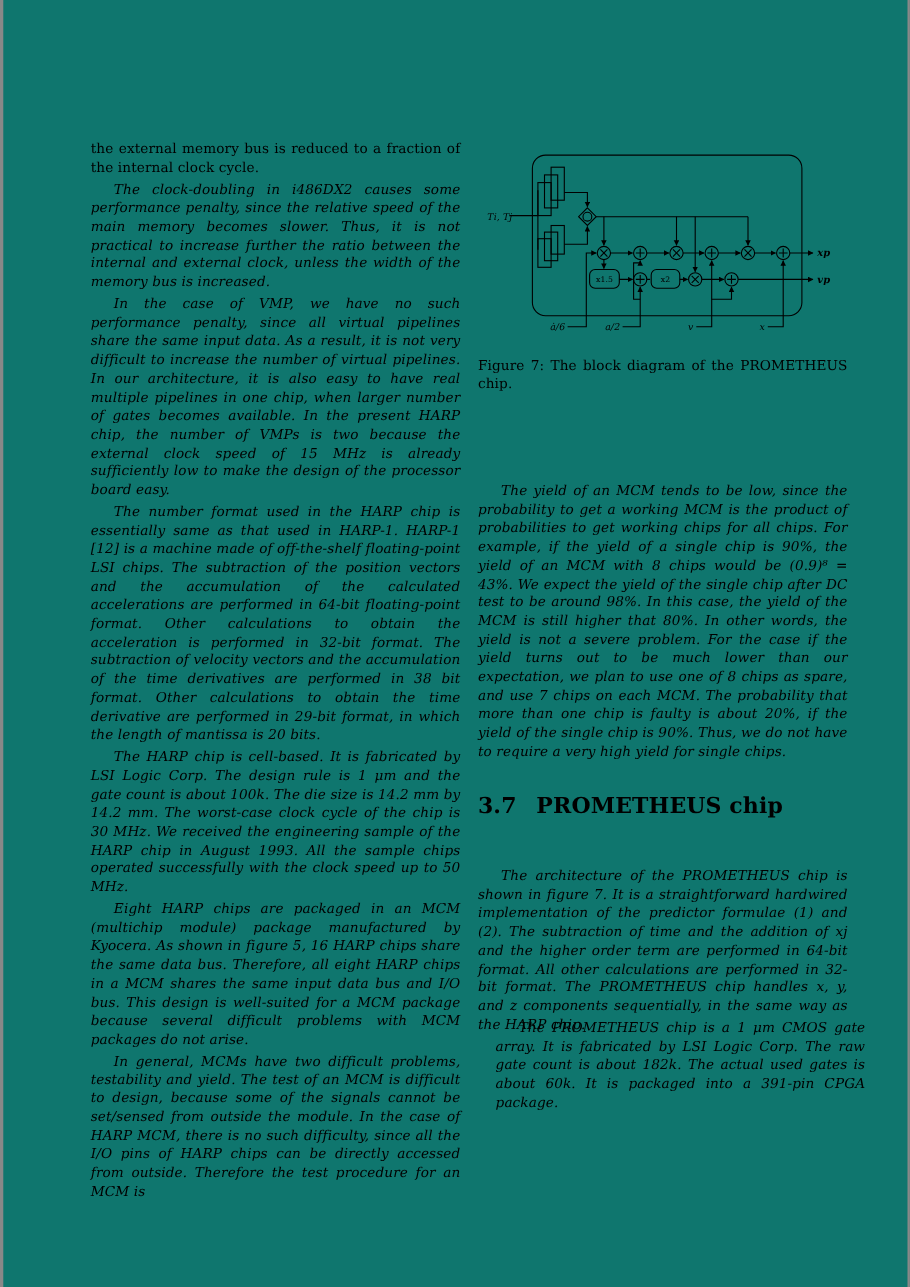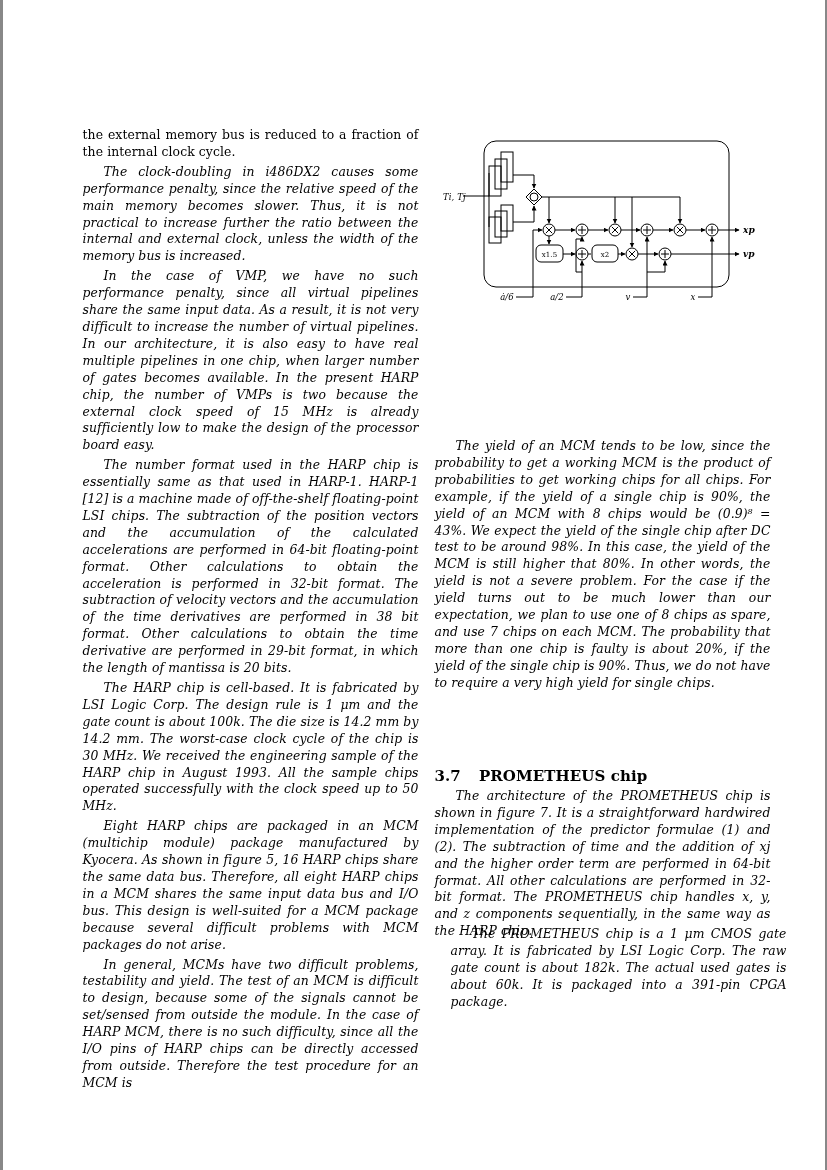--- a/index.html
+++ b/index.html
@@ -1,31 +1,31 @@
 <!DOCTYPE html>
 <html><head>
 <meta charset="utf-8">
 <style>
   html,body { margin:0; padding:0; background:#888; }
   .page {
-    position:relative; width:822px; height:1170px; background:#ffffff;
+    position:relative; width:822px; height:1170px; background:#0f766e;
     font-family:"DejaVu Serif", serif; color:#000; overflow:hidden;
     margin:0 auto;
   }
   .col {
     position:absolute; width:336px; font-size:12.4px; line-height:16.9px;
     text-align:justify; letter-spacing:0.1px;
   }
   .col-left  { left:80px;  top:127px; }
   .col-right { left:432px; top:135px; height:1000px; }
   p.para { margin:0 0 3px 0; }
   p.indent { text-indent:21px;font-style:italic; }
   .abs { position:absolute; width:336px; }
   .fig-caption { font-size:12.4px; line-height:17px; text-align:justify; }
-  .section-heading { font-weight:bold; font-size:15px; line-height:18px; text-align:left;margin-top:44px; }
+  .section-heading { font-weight:bold; font-size:20px; line-height:18px; text-align:left; }
   .section-heading .num { display:inline-block; margin-right:18px; }
   svg text { font-family:"DejaVu Serif", serif; font-style:italic; fill:#000; }
   svg .lbl   { font-size:8.5px; }
   svg .boxlbl{ font-size:7px; font-style:normal; }
   svg .io    { font-size:9px; font-weight:bold; }
   svg line, svg polyline, svg rect, svg polygon, svg circle, svg path.wire {
     stroke:#000; stroke-width:1; fill:none;
   }
 </style>
 </head>
@@ -159,20 +159,21 @@
       <polyline points="145,137 139,137 139,104 145,104 145,102" marker-end="url(#arr)"></polyline>
 
       <text x="191" y="165" class="lbl" text-anchor="middle">v</text>
       <polyline points="196,162 210,162 210,102" marker-end="url(#arr)"></polyline>
       <polyline points="210,137 228,137 228,126" marker-end="url(#arr)"></polyline>
 
       <text x="256" y="165" class="lbl" text-anchor="middle">x</text>
       <polyline points="261,162 275,162 275,102" marker-end="url(#arr)"></polyline>
     </svg>
 
+    <div class="abs fig-caption" style="top:188px;">Figure 7: The block diagram of the PROMETHEUS chip.</div>
 
 
     <p class="abs para indent" style="top:303px;">The yield of an MCM tends to be low, since the probability to get a working MCM is the product of probabilities to get working chips for all chips. For example, if the yield of a single chip is 90%, the yield of an MCM with 8 chips would be (0.9)⁸ = 43%. We expect the yield of the single chip after DC test to be around 98%. In this case, the yield of the MCM is still higher that 80%. In other words, the yield is not a severe problem. For the case if the yield turns out to be much lower than our expectation, we plan to use one of 8 chips as spare, and use 7 chips on each MCM. The probability that more than one chip is faulty is about 20%, if the yield of the single chip is 90%. Thus, we do not have to require a very high yield for single chips.</p>
 
     <div class="abs section-heading" style="top:588px;">
       <span class="num">3.7</span><span>PROMETHEUS chip</span>
     </div>
 
     <p class="abs para indent" style="top:653px;">The architecture of the PROMETHEUS chip is shown in figure 7. It is a straightforward hardwired implementation of the predictor formulae (1) and (2). The subtraction of time and the addition of xj and the higher order term are performed in 64-bit format. All other calculations are performed in 32-bit format. The PROMETHEUS chip handles x, y, and z components sequentially, in the same way as the HARP chip.</p>
     <p class="abs para indent" style="top:791px;margin-left:16px;">The PROMETHEUS chip is a 1 μm CMOS gate array. It is fabricated by LSI Logic Corp. The raw gate count is about 182k. The actual used gates is about 60k. It is packaged into a 391-pin CPGA package.</p>

